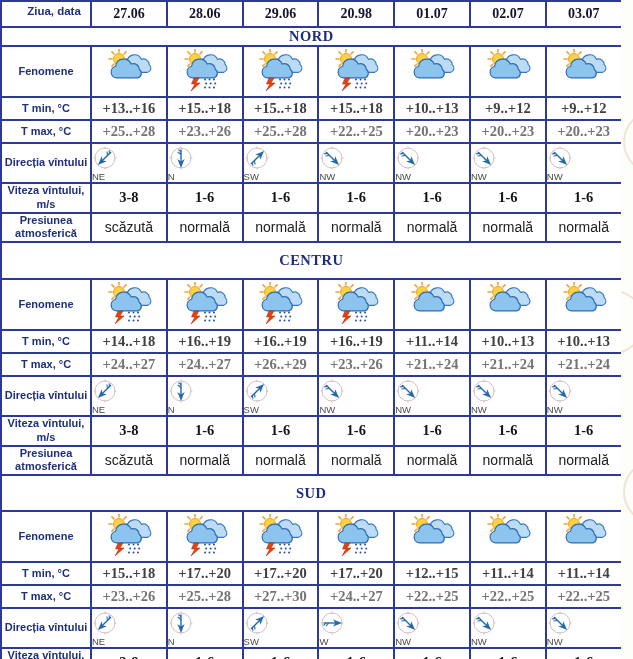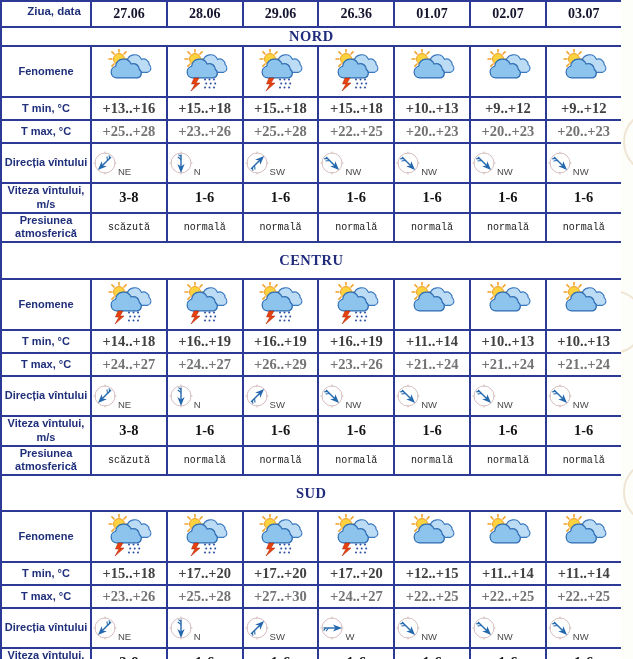--- a/index.html
+++ b/index.html
@@ -36,25 +36,25 @@
   td.band{
     background:#dfe7c6;
     font-family:"Liberation Serif", serif;
     font-weight:bold;font-size:14.5px;color:#212c7c;
     letter-spacing:.5px;
   }
   td.num{font-family:"Liberation Serif", serif;font-weight:bold;font-size:14.5px;}
   td.num-min{color:#404040;}
   td.num-max{color:#737373;}
   td.spd{font-family:"Liberation Serif", serif;font-weight:bold;font-size:14.5px;color:#141414;}
-  td.press{font-family:Liberation Mono, monospace;font-size:10px;color:#202020;}
+  td.press{font-family:Liberation Sans, sans-serif;font-size:14px;color:#202020;}
   td.press-low{background:#fccf4a;}
   td.press-normal{background:#d9c9de;}
   td.windc{padding:1px 0;}
-  .wind-wrap{display:flex;flex-direction:row;align-items:flex-end;line-height:1;}
+  .wind-wrap{display:flex;flex-direction:column;align-items:flex-start;line-height:1;}
   .wind-lab{font-size:9.5px;color:#4a4a4a;margin-top:1px;font-family:"Liberation Sans",sans-serif;}
   td.phen{padding:0;}
   .right-strip{
     position:absolute;left:621px;top:0;width:12px;height:659px;background:#fdfdfa;overflow:hidden;
   }
   .right-strip .wm{
     position:absolute;border:2px solid #ecdfc8;border-radius:50%;
     width:60px;height:60px;opacity:.8;
   }
 </style>
@@ -74,21 +74,21 @@
         <col style="width:75.8px">
     </colgroup>
     <tbody id="tbody">
         <tr style="height:26px">
           <td class="corner">
             <span>Ziua, data</span>
           </td>
           <td class="datec">27.06</td>
           <td class="datec">28.06</td>
           <td class="datec">29.06</td>
-          <td class="datec">26.36</td>
+          <td class="datec">20.98</td>
           <td class="datec">01.07</td>
           <td class="datec">02.07</td>
           <td class="datec">03.07</td>
         </tr>
         <tr style="height:16px">
           <td class="band" colspan="8">NORD</td>
         </tr>
         <tr style="height:51px">
           <td class="lbl">Fenomene</td>
           <td class="phen"><svg width="48" height="42" viewBox="0 0 48 42">

